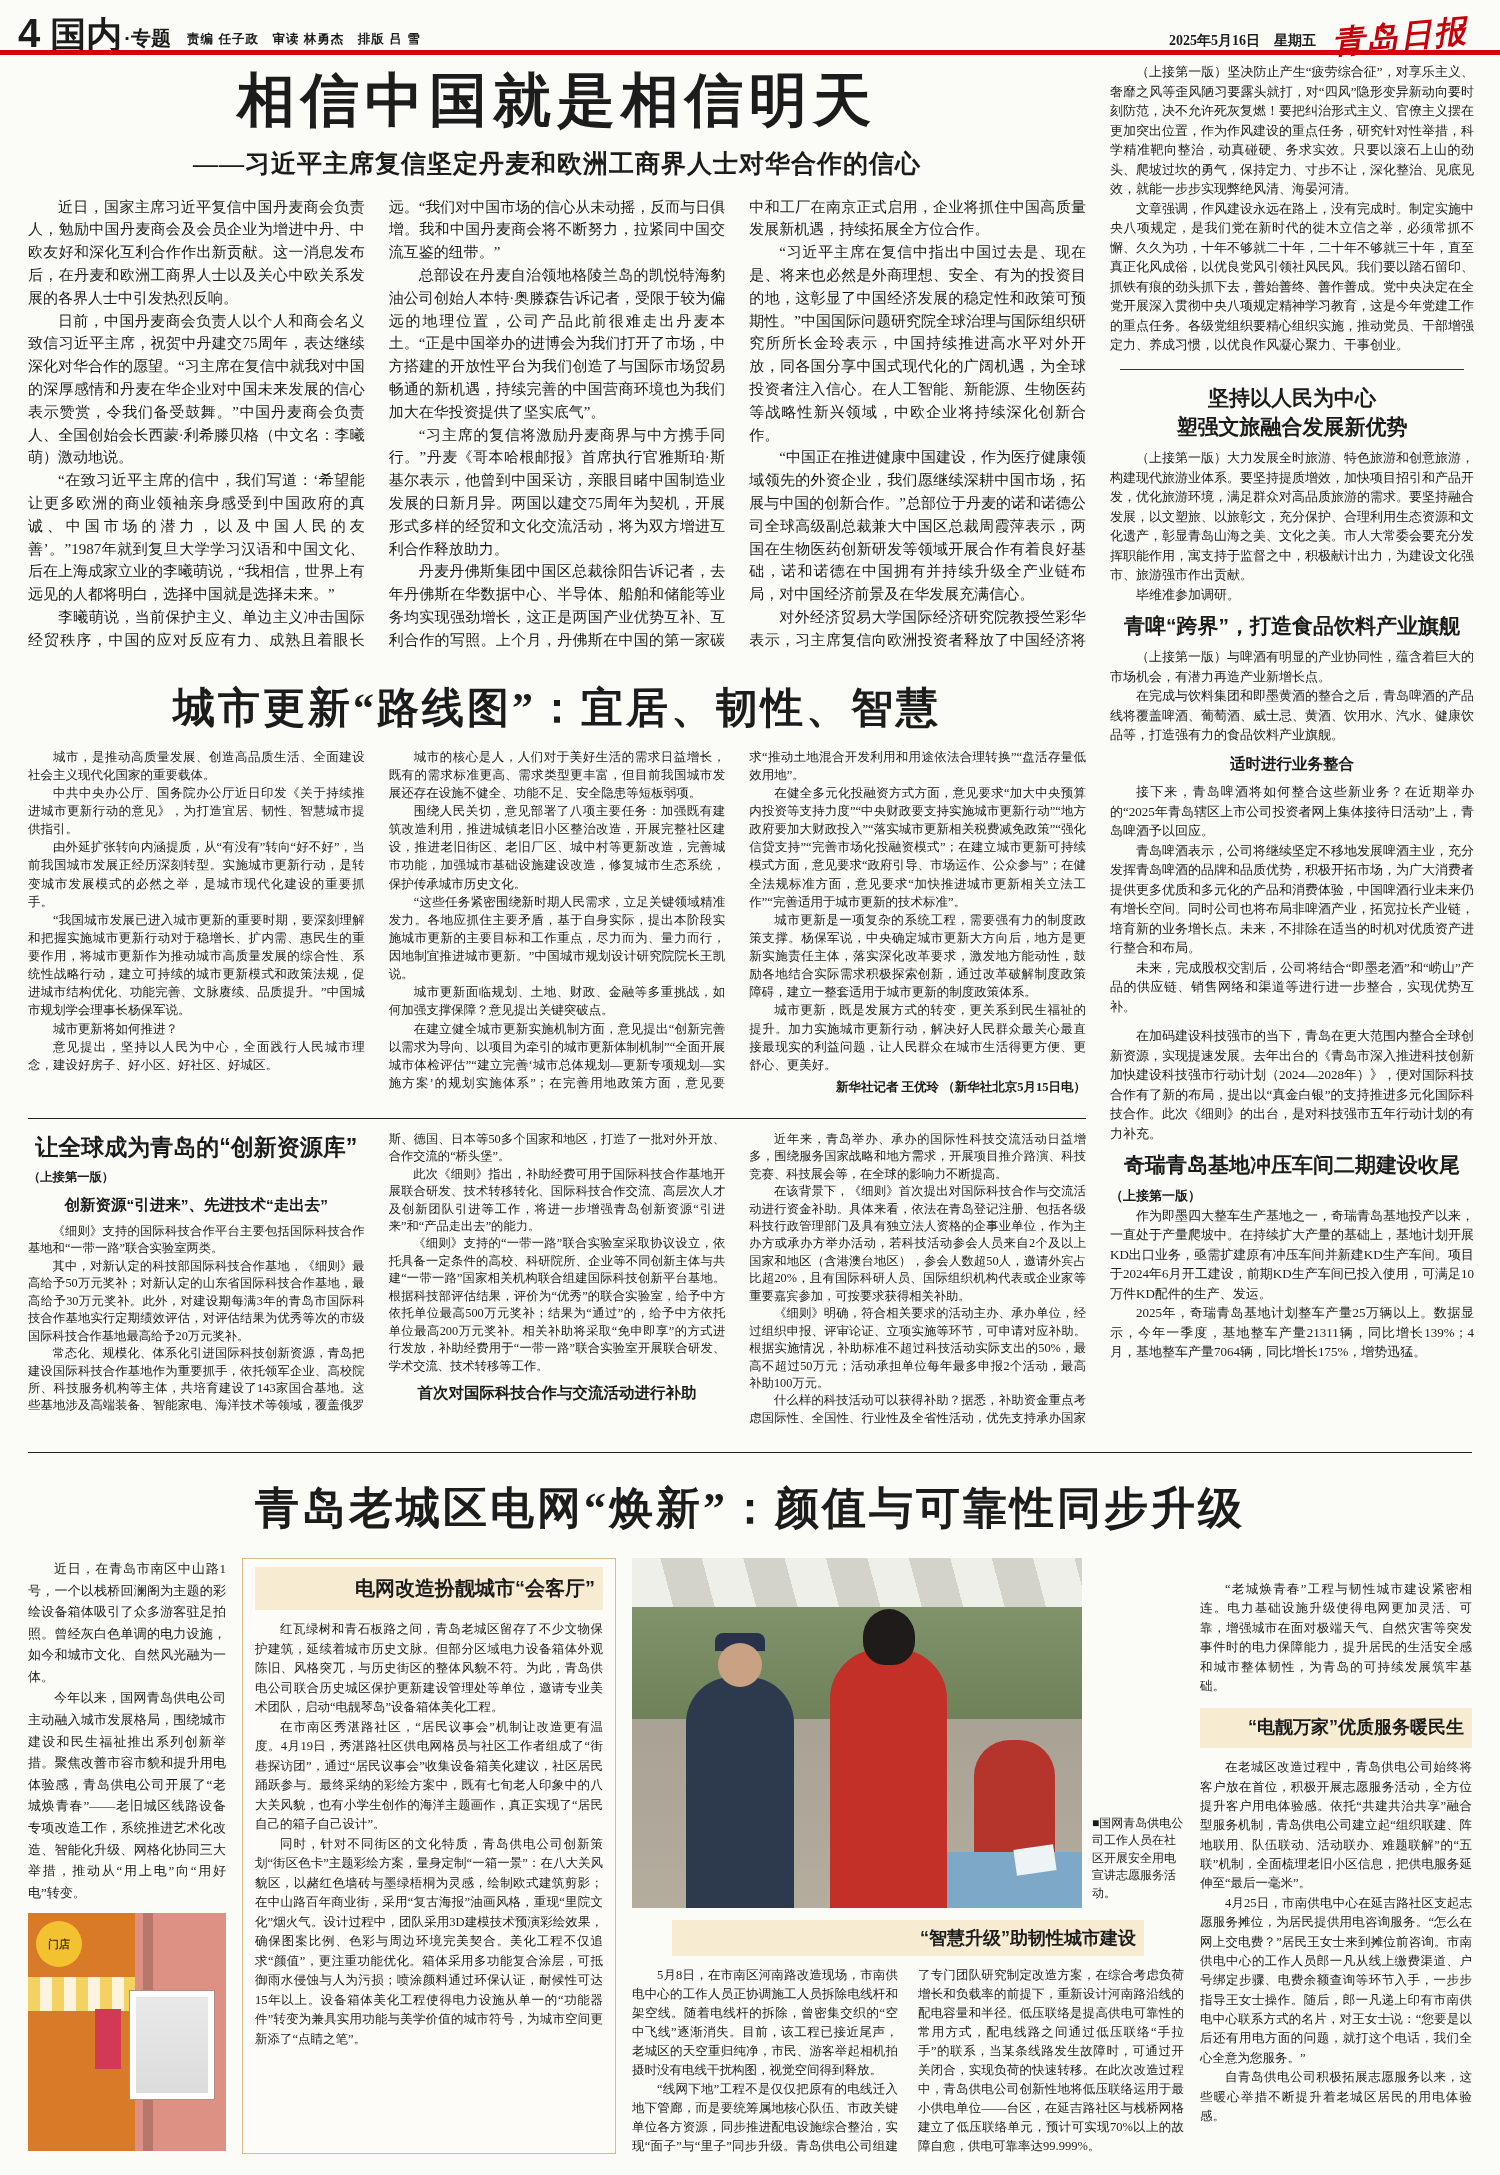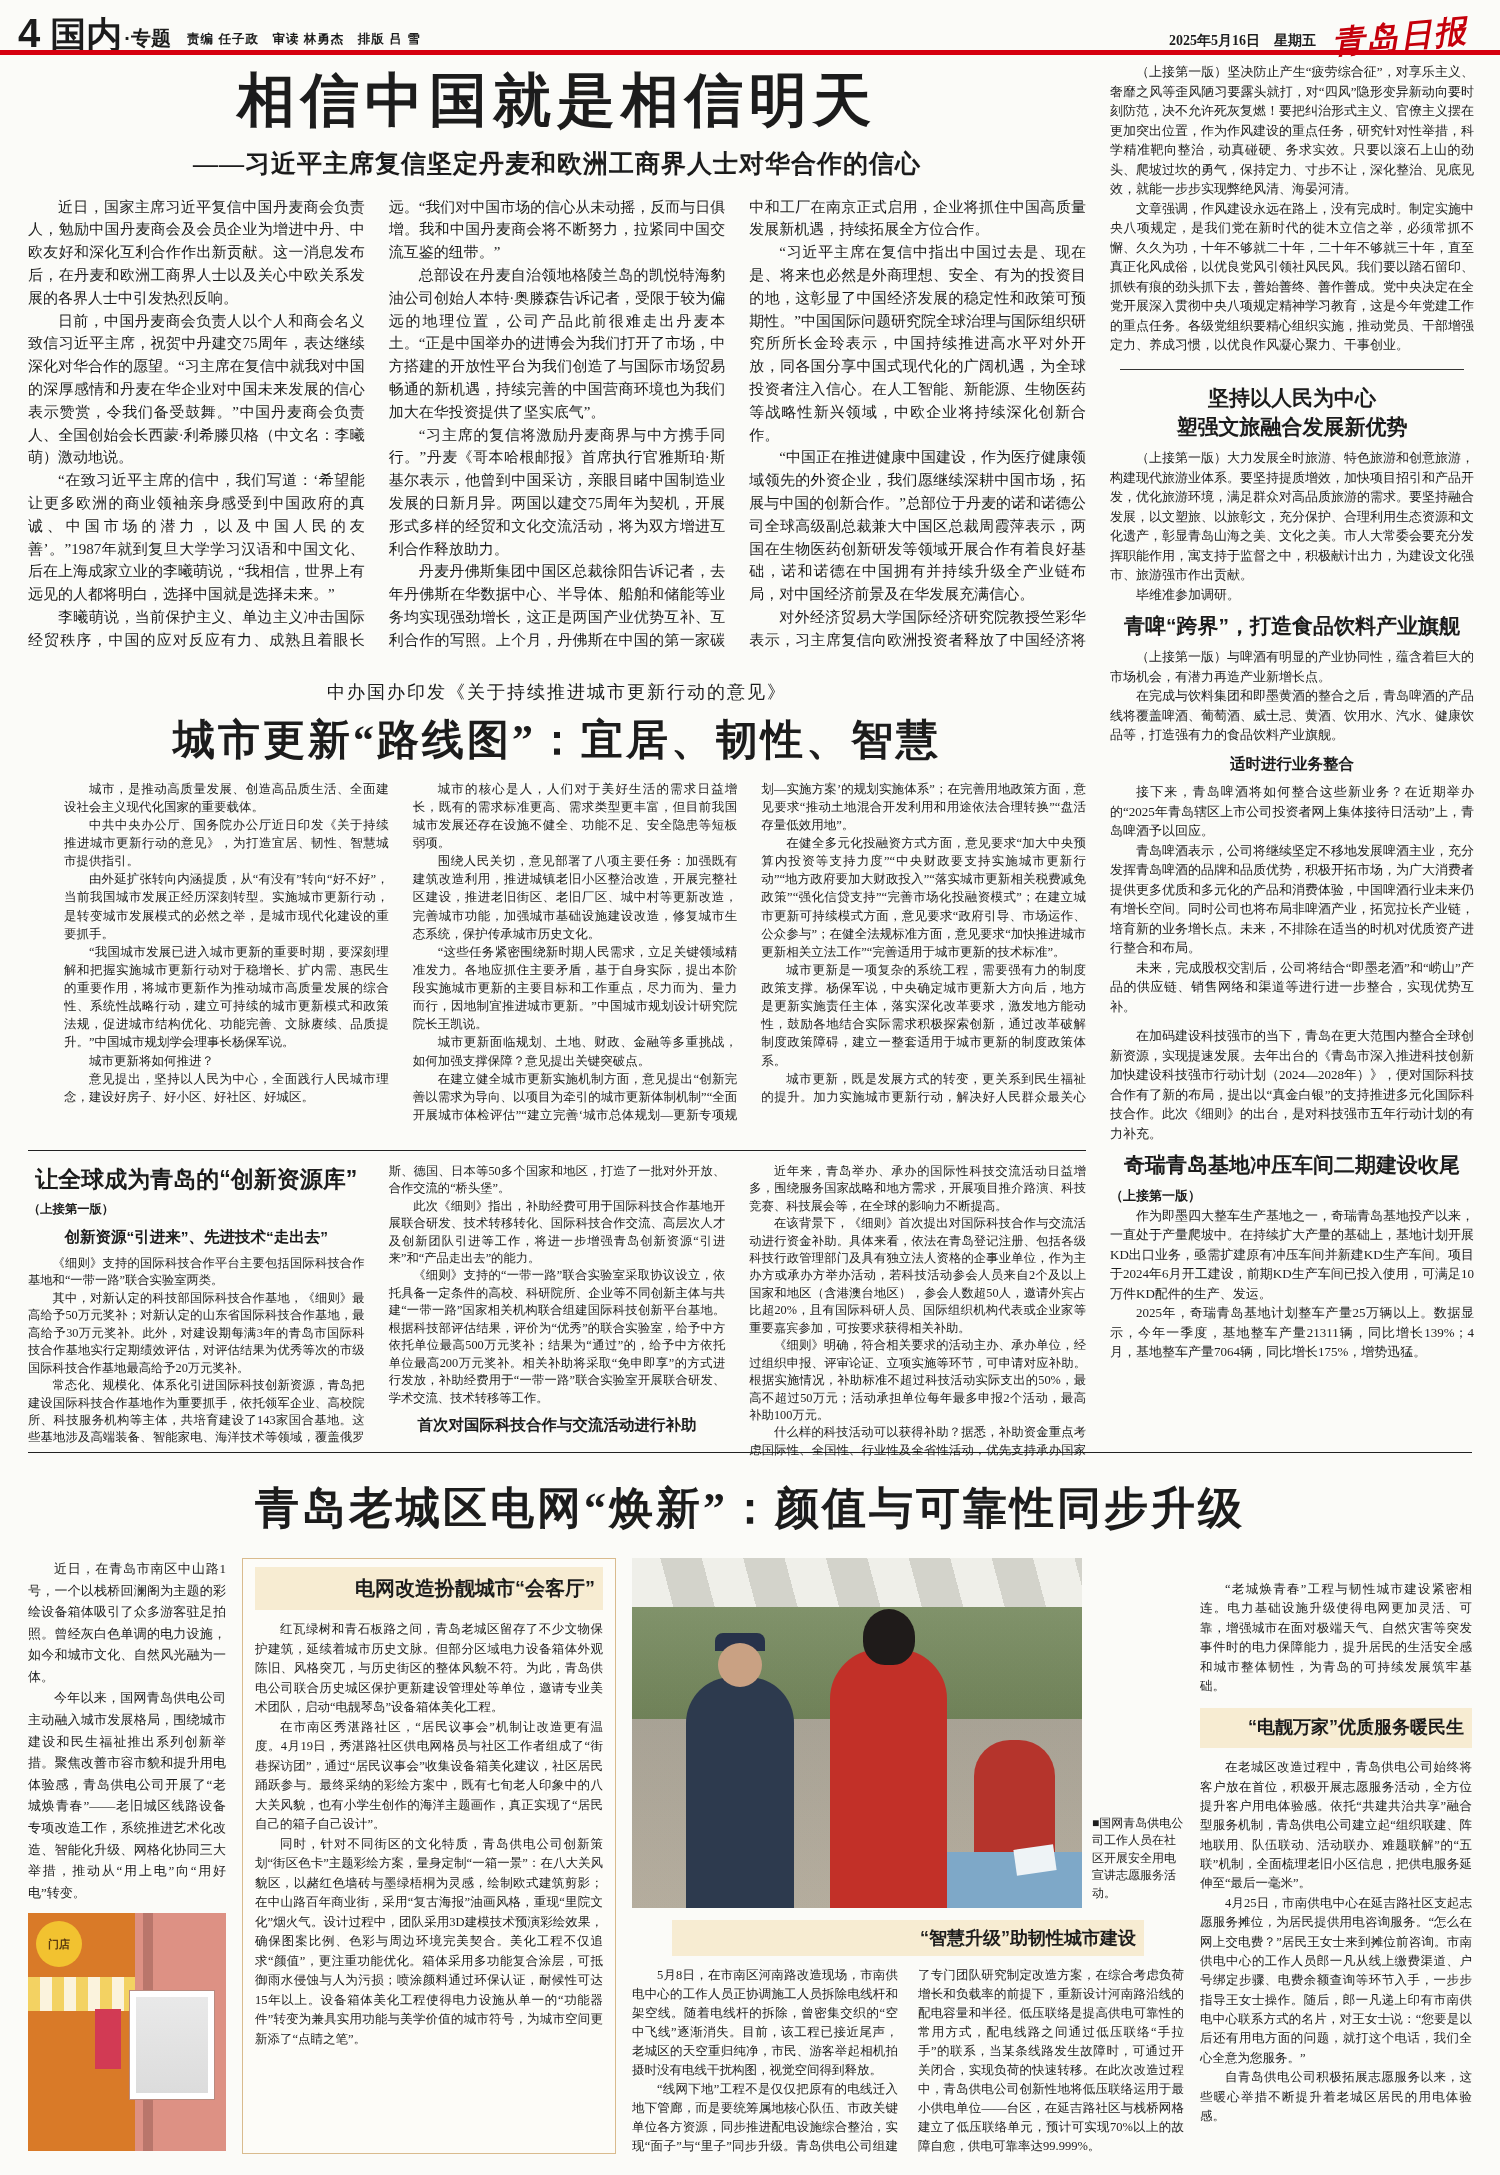--- a/index.html
+++ b/index.html
@@ -25,21 +25,21 @@
            font-size:15.5px;margin:7px 0;text-indent:0;}
   
   .main-left{position:absolute;left:28px;top:62px;width:1058px;}
   .a-head{ text-align:center;font-weight:900;font-size:58px;letter-spacing:6px;margin:6px 0 12px;line-height:1.15;}
   .a-dek{text-align:center;font-weight:bold;font-size:25px;margin-bottom:16px;letter-spacing:1px;}
   .cols3{column-count:3;column-gap:24px;font-size:15px;line-height:1.52;}
   .a-body{height:468px;overflow:hidden;}
   .e-block{margin-top:16px;}
   .e-kicker{text-align:center;font-size:18px;letter-spacing:2px;margin-bottom:8px;}
   .e-head{text-align:center;font-weight:900;font-size:42px;letter-spacing:3px;margin:0 0 12px;}
-  .e-body{height:356px;overflow:hidden;font-size:12.5px;line-height:1.45;margin-left:36px;}
+  .e-body{height:356px;overflow:hidden;font-size:12.5px;line-height:1.45;}
   .sep{border:none;border-top:1.5px solid #222;margin:14px 0 12px;}
   .f-body{height:302px;overflow:hidden;font-size:12.3px;line-height:1.42;}
   .f-head{font-family:"Liberation Sans",sans-serif;font-weight:bold;font-size:23px;text-align:center;
           margin:2px 0 8px;text-indent:0;line-height:1.25;}
   .f-lede{font-weight:bold;text-indent:0;}
   
   .sidebar{position:absolute;left:1110px;top:62px;width:364px;height:1392px;overflow:hidden;
            font-size:13px;line-height:1.5;text-align:justify;}
   .sb-div{border:none;border-top:1px solid #333;margin:14px 10px;}
   .sb-h2{font-family:"Liberation Sans",sans-serif;font-weight:bold;font-size:21px;line-height:1.3;
@@ -128,21 +128,20 @@
             <p>对外经济贸易大学国际经济研究院教授竺彩华表示，习主席复信向欧洲投资者释放了中国经济将在开放合作中不断发展的明确信号。中国不断敞开怀抱欢迎外国投资的实际举措，让世界看到同中国合作将有前途、有未来。</p>
             <p>德意志银行单证类贸易业务全球总裁兼中东欧首席执行官鲍里斯拉夫·伊万诺夫表示，中国政府致力于维持开放的市场和投资环境，这受到了在华欧洲企业的广泛欢迎。欧盟和中国是彼此重要的贸易伙伴，在全球不确定性上升的背景下，欧中经贸合作的重要性进一步凸显。</p>
             <p>“习近平主席对增进中欧相互了解和信任寄予希望，这正是中欧工商界的共同呼声。”经济学家梁国勇表示，中国和欧洲经济融合度高，互补性强，当前全球多边贸易体系面临前所未有的挑战，中欧深化互利合作将为世界经济注入更多稳定性。</p>
           </div>
         <p class="byline">新华社记者 孙奕 缪晓娟 唐诗凝</p>
         <p class="byline">（新华社北京5月15日电）</p>
       </div>
     </div>
 
     <div class="e-block">
-      <div class="e-kicker">中办国办印发《关于持续推进城市更新行动的意见》</div>
       <div class="e-head">城市更新“路线图”：宜居、韧性、智慧</div>
       <div class="cols3 jt e-body">
         <div>
             <p>城市，是推动高质量发展、创造高品质生活、全面建设社会主义现代化国家的重要载体。</p>
             <p>中共中央办公厅、国务院办公厅近日印发《关于持续推进城市更新行动的意见》，为打造宜居、韧性、智慧城市提供指引。</p>
             <p>由外延扩张转向内涵提质，从“有没有”转向“好不好”，当前我国城市发展正经历深刻转型。实施城市更新行动，是转变城市发展模式的必然之举，是城市现代化建设的重要抓手。</p>
             <p>“我国城市发展已进入城市更新的重要时期，要深刻理解和把握实施城市更新行动对于稳增长、扩内需、惠民生的重要作用，将城市更新作为推动城市高质量发展的综合性、系统性战略行动，建立可持续的城市更新模式和政策法规，促进城市结构优化、功能完善、文脉赓续、品质提升。”中国城市规划学会理事长杨保军说。</p>
             <p>城市更新将如何推进？</p>
             <p>意见提出，坚持以人民为中心，全面践行人民城市理念，建设好房子、好小区、好社区、好城区。</p>
             <p>城市的核心是人，人们对于美好生活的需求日益增长，既有的需求标准更高、需求类型更丰富，但目前我国城市发展还存在设施不健全、功能不足、安全隐患等短板弱项。</p>

